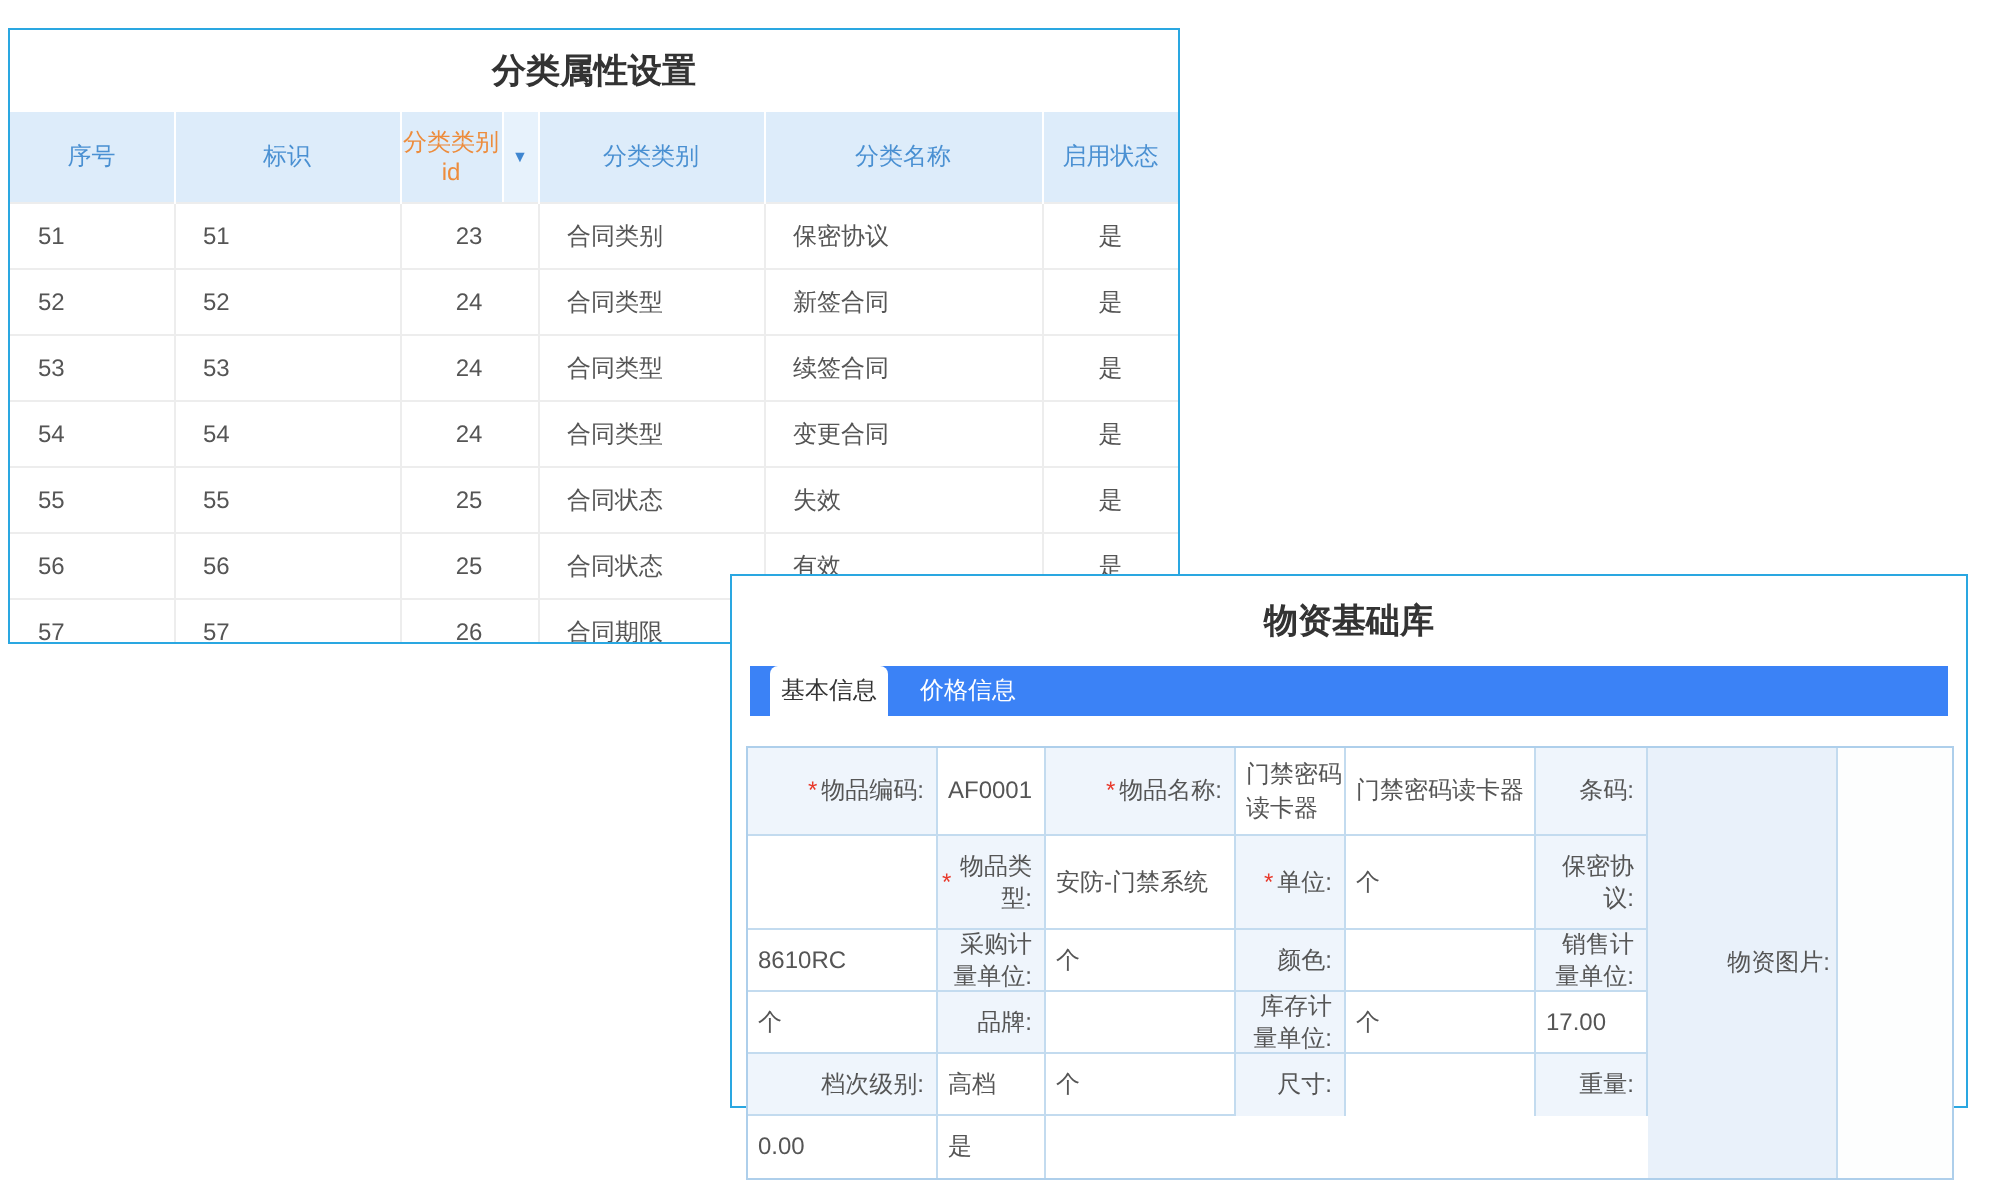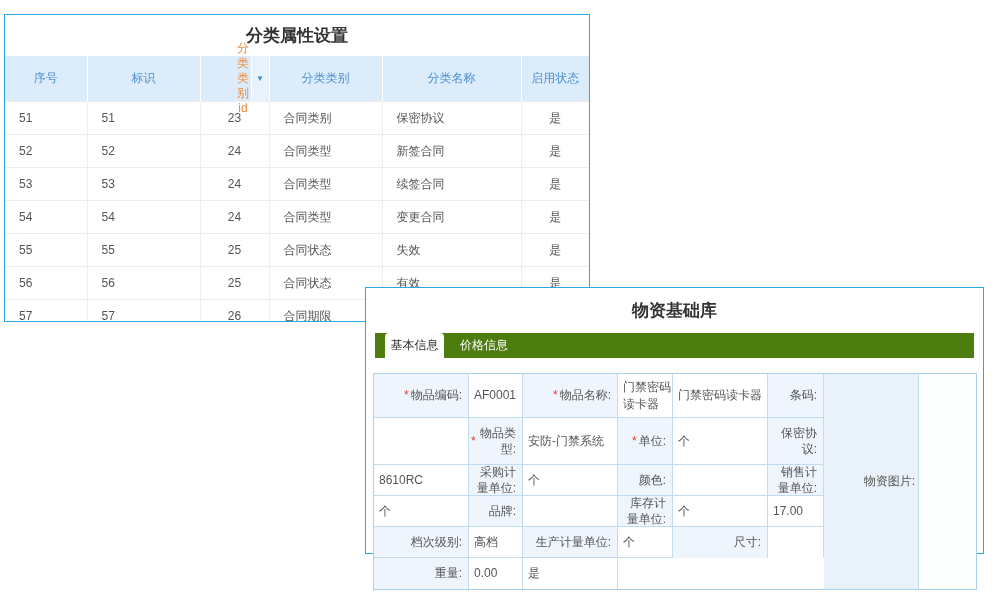--- a/index.html
+++ b/index.html
@@ -18,21 +18,21 @@
     font-size:17px;font-weight:bold;color:#333;
   }
   table.cat-table{
     width:100%;border-collapse:collapse;table-layout:fixed;font-size:12px;
   }
   .cat-table th{
     height:45px;background:#ddecfa;color:#4a90d2;font-weight:normal;
     text-align:center;padding:0;vertical-align:middle;
   }
   .cat-table thead th + th{border-left:1px solid #fff;}
-  .sort-wrap{display:flex;height:45px;align-items:stretch;padding-left:35px;}
+  .sort-wrap{display:flex;height:45px;align-items:stretch;}
   .sort-label{
     flex:1;display:flex;align-items:center;justify-content:center;
     color:#ed8c3c;line-height:1.25;padding:0 1px;text-align:center;
   }
   .sort-arrow{
     width:17px;display:flex;align-items:center;justify-content:center;
     color:#3f86d0;font-size:8px;border-left:1px solid #fff;background:#e7f2fc;
   }
   .cat-table td{
     height:32px;color:#555;border-top:1px solid #ededed;
@@ -41,21 +41,21 @@
   }
   .cat-table td + td{border-left:1px solid #ededed;}
   .cat-table td.c-center{padding:0;text-align:center;}
   
   #material-panel{left:365px;top:287px;width:619px;height:267px;z-index:5;}
   .m-title{
     margin-top:7px;height:32px;line-height:32px;text-align:center;
     font-size:17px;font-weight:bold;color:#333;
   }
   .tabbar{
-    margin:6px 9px 0 9px;height:25px;background:#4d7c0f;
+    margin:6px 9px 0 9px;height:25px;background:#3b82f6;
     display:flex;align-items:flex-end;font-size:12px;
   }
   .tab-active{
     margin-left:10px;height:25px;line-height:25px;min-width:55px;
     text-align:center;background:#fff;border-radius:4px 4px 0 0;
     color:#333;padding:0 2px;cursor:default;
   }
   .tab-inactive{
     height:25px;line-height:25px;padding:0 16px;color:#fff;cursor:pointer;
   }
@@ -246,23 +246,20 @@
     <div class="fc f-label">
       <span>库存计量单位:</span>
     </div>
     <div class="fc f-value">个</div>
 
     <div class="fc f-value">17.00</div>
     <div class="fc f-label">
       <span>档次级别:</span>
     </div>
     <div class="fc f-value">高档</div>
-    <div class="fc f-label">
-      <span>生产计量单位:</span>
-    </div>
     <div class="fc f-value">个</div>
 
     <div class="fc f-label lr">
       <span>尺寸:</span>
     </div>
     <div class="fc f-value lr"></div>
     <div class="fc f-label lr">
       <span>重量:</span>
     </div>
     <div class="fc f-value lr">0.00</div>

